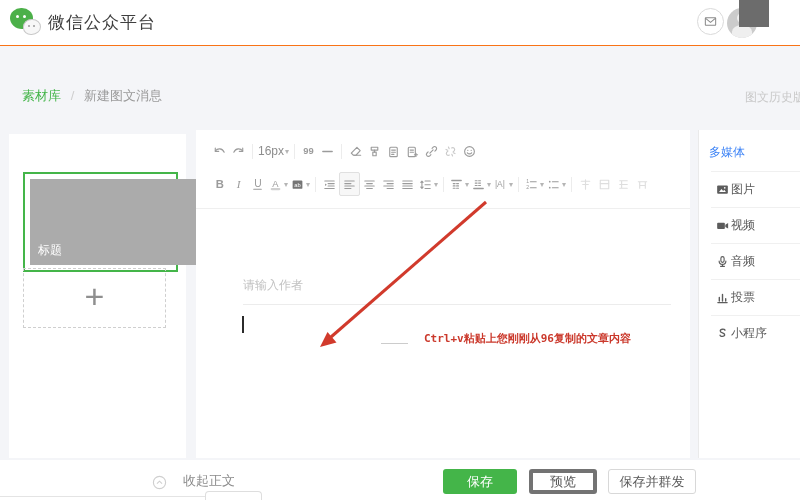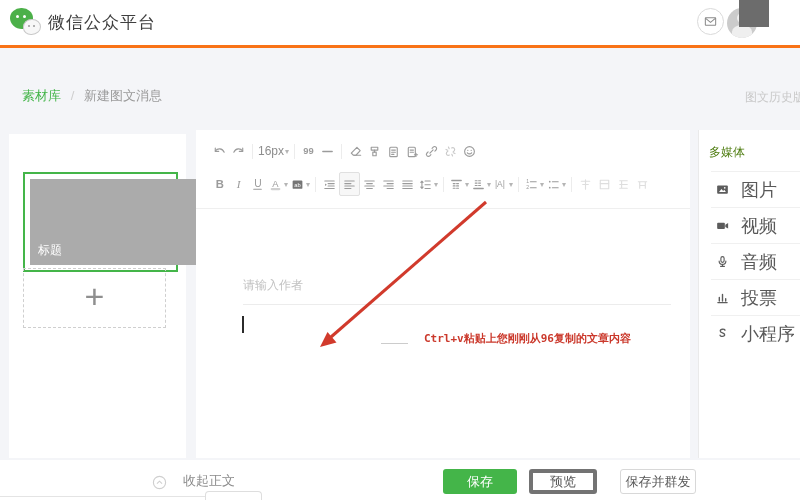--- a/index.html
+++ b/index.html
@@ -1,20 +1,20 @@
 <!DOCTYPE html>
 <html><head>
 <meta charset="utf-8">
 <style>
   html,body{margin:0;padding:0;}
   body{font-family:"Liberation Sans","DejaVu Sans",sans-serif;background:#fff;}
   .page{position:relative;width:800px;height:500px;overflow:hidden;background:#fff;}
 
   
-  .topbar{position:absolute;left:0;top:0;width:800px;height:45px;background:#fff;border-bottom:3px solid #f97316;z-index:2;}
+  .topbar{position:absolute;left:0;top:0;width:800px;height:45px;background:#fff;border-bottom:1px solid #f97316;z-index:2;}
   .logo{position:absolute;left:10px;top:8px;width:36px;height:30px;}
   .logo .big{position:absolute;left:0;top:0;width:23px;height:21px;background:#4cb049;border-radius:50% 50% 46% 54%;}
   .logo .big i{position:absolute;top:7px;width:3px;height:3px;background:#fff;border-radius:50%;}
   .logo .big i.e1{left:6px}.logo .big i.e2{left:13px}
   .logo .small{position:absolute;left:13px;top:11px;width:16px;height:14px;background:#f7f7f7;border:1px solid #c9c9c9;border-radius:50% 50% 54% 46%;}
   .logo .small i{position:absolute;top:5px;width:2px;height:2px;background:#9a9a9a;border-radius:50%;}
   .logo .small i.e1{left:4px}.logo .small i.e2{left:9px}
   .app-title{position:absolute;left:48px;top:11px;font-size:17px;color:#3f3f3f;letter-spacing:1px;}
   .mail-btn{position:absolute;left:697px;top:8px;width:27px;height:27px;border:1px solid #dadada;border-radius:50%;box-sizing:border-box;display:flex;align-items:center;justify-content:center;background:#fff;}
   .avatar{position:absolute;left:727px;top:8px;width:30px;height:30px;border-radius:50%;background:#cbcbcb;overflow:hidden;}
@@ -54,36 +54,36 @@
   .tb-divider{position:absolute;left:0;top:78px;width:494px;height:1px;background:#efefef;}
   .ed-title{position:absolute;left:47px;top:97px;font-size:16px;color:#bcbcbc;letter-spacing:1px;cursor:text;}
   .ed-author{position:absolute;left:47px;top:147px;font-size:12px;color:#c2c2c2;cursor:text;}
   .ed-underline{position:absolute;left:47px;top:174px;width:428px;height:1px;background:#ececec;}
   .ed-cursor{position:absolute;left:46px;top:186px;width:1.5px;height:17px;background:#2b2b2b;}
   .ann-dash{position:absolute;left:185px;top:213px;width:27px;height:1px;background:#cccccc;}
   .ann-text{position:absolute;left:228px;top:201px;font-size:11px;font-weight:bold;color:#cb392c;font-family:"DejaVu Sans Mono","Liberation Mono",monospace;white-space:nowrap;}
 
   
   .media-panel{position:absolute;left:698px;top:130px;width:102px;height:328px;background:#fff;border-left:1px solid #eaeaea;box-sizing:border-box;z-index:2;}
-  .mp-title{position:absolute;left:10px;top:14px;font-size:12px;color:#4d7c0f;}
+  .mp-title{position:absolute;left:10px;top:14px;font-size:12px;color:#3b82f6;}
   .media-list{position:absolute;left:12px;top:41px;right:0;}
   .media-item{display:flex;align-items:center;height:35px;border-top:1px solid #f0f0f0;cursor:pointer;}
   .mi-icon{width:16px;height:16px;margin-left:4px;display:inline-flex;align-items:center;}
-  .mi-label{margin-left:10px;font-size:18px;color:#595959;}
+  .mi-label{font-size:12px;color:#595959;}
 
   
   .arrow-overlay{position:absolute;left:0;top:0;z-index:6;pointer-events:none;}
 
   
   .collapse-ctl{position:absolute;left:152px;top:472px;display:flex;align-items:flex-end;gap:16px;cursor:pointer;z-index:2;}
   .collapse-label{font-size:13px;color:#8c8c8c;}
   .btn{position:absolute;top:469px;height:25px;border-radius:3px;font-size:13px;display:flex;align-items:center;justify-content:center;cursor:pointer;box-sizing:border-box;z-index:2;}
   .btn-save{left:443px;width:74px;background:#44b549;color:#fff;}
   .btn-preview{left:529px;width:68px;background:#fff;border:4px solid #737373;color:#595959;}
-  .btn-savesend{left:608px;width:76px;background:#fff;border:1px solid #d8d8d8;color:#595959;margin-left:12px;}
+  .btn-savesend{left:608px;width:88px;background:#fff;border:1px solid #d8d8d8;color:#595959;}
   .bottom-line{position:absolute;left:0;top:496px;width:262px;height:1px;background:#e4e4e4;z-index:2;}
   .bottom-stub{position:absolute;left:205px;top:491px;width:57px;height:9px;background:#fff;border:1px solid #dedede;border-bottom:none;border-radius:4px 4px 0 0;box-sizing:border-box;z-index:3;}
   svg{display:block;}
 </style>
 </head>
 <body>
 
 <div class="page">
 
   <div class="topbar">

